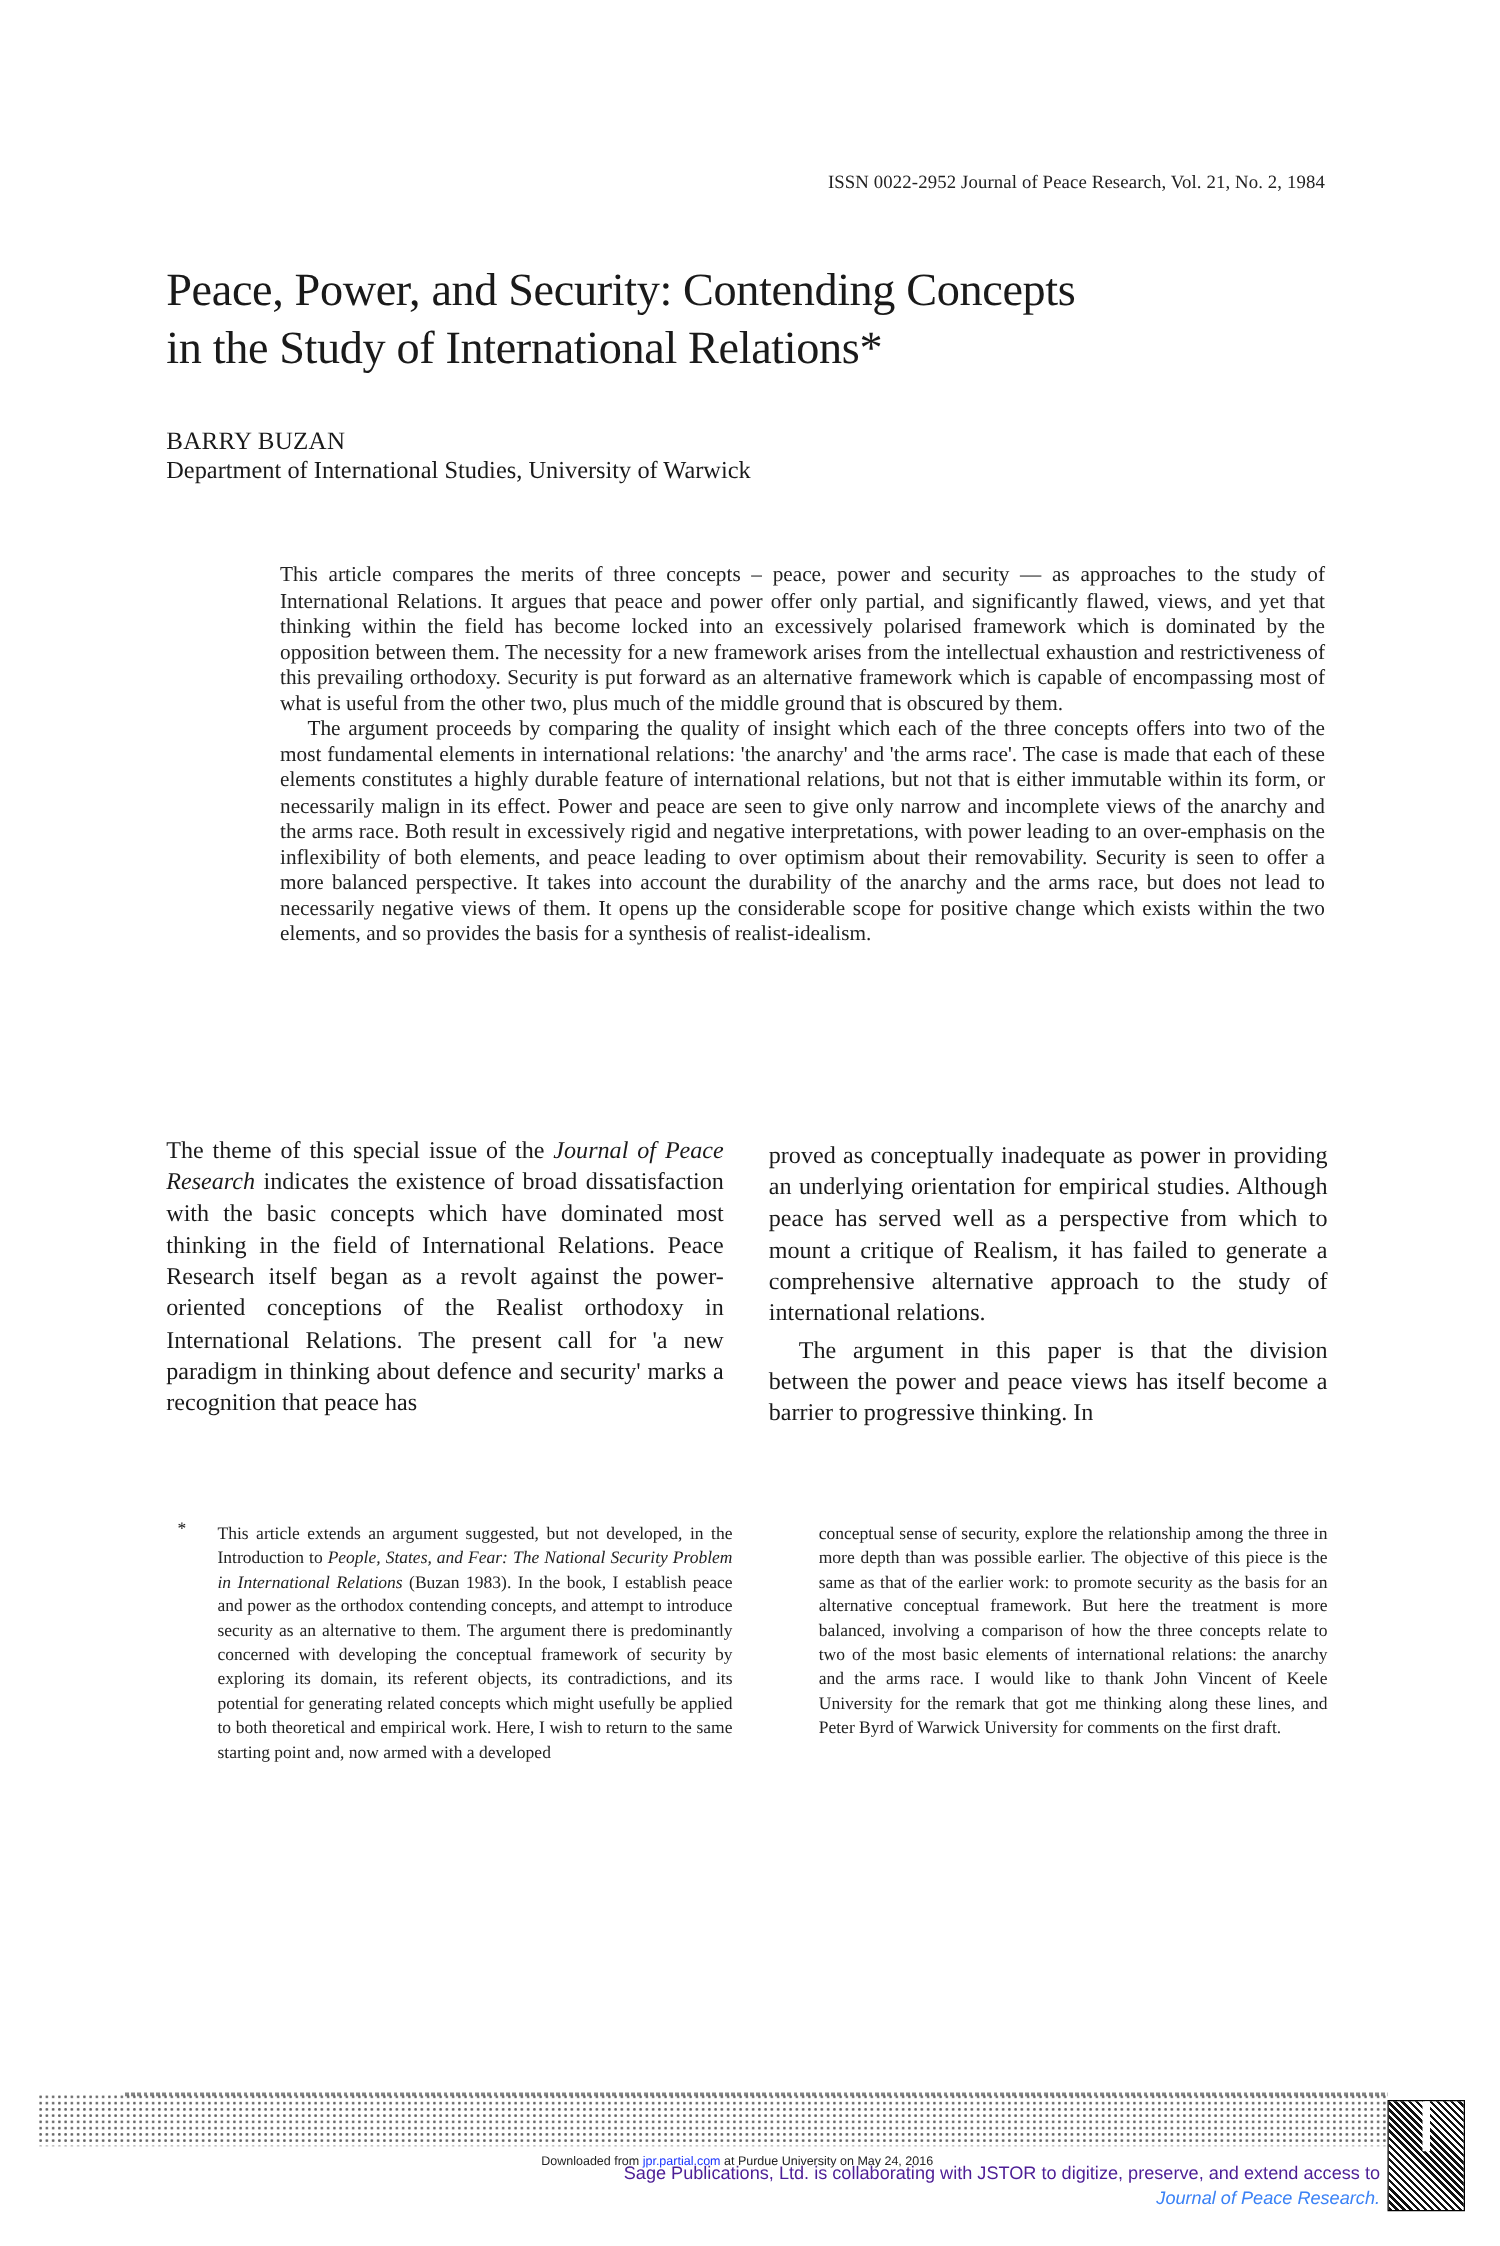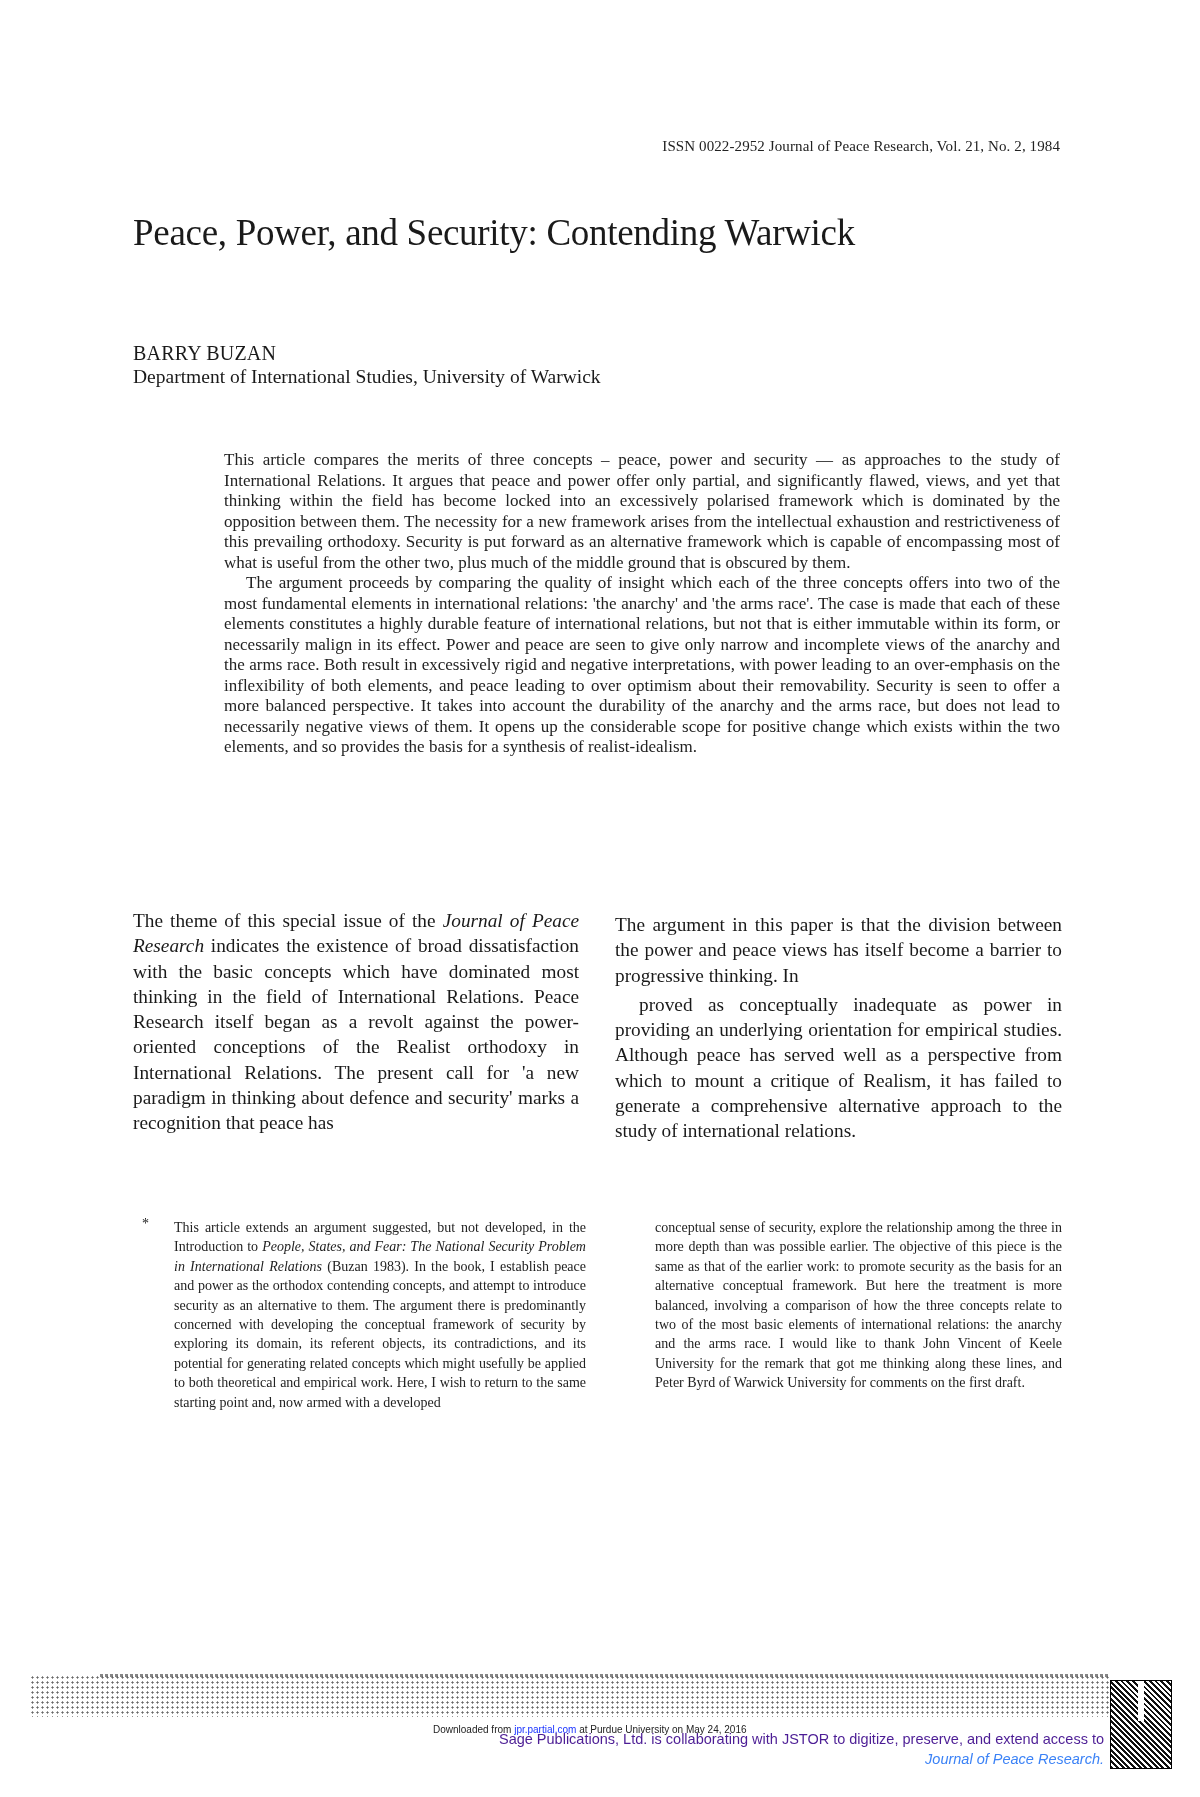--- a/index.html
+++ b/index.html
@@ -184,38 +184,39 @@
     color: #3b82f6;
     white-space: nowrap;
   }
 </style>
 </head>
 <body>
 
 <div class="page-header">ISSN 0022-2952 Journal of Peace Research, Vol. 21, No. 2, 1984</div>
 
 <h1 class="title">
-  <span>Peace, Power, and Security: Contending Warwick</span><br>
+  <span>Peace, Power, and Security: Contending Concepts</span><br>
+  <span>in the Study of International Relations*</span>
 </h1>
 
 <div class="author">BARRY BUZAN</div>
 <div class="affiliation">Department of International Studies, University of Warwick</div>
 
 <div class="abstract">
   <p>This article compares the merits of three concepts – peace, power and security — as approaches to the study of International Relations. It argues that peace and power offer only partial, and significantly flawed, views, and yet that thinking within the field has become locked into an excessively polarised framework which is dominated by the opposition between them. The necessity for a new framework arises from the intellectual exhaustion and restrictiveness of this prevailing orthodoxy. Security is put forward as an alternative framework which is capable of encompassing most of what is useful from the other two, plus much of the middle ground that is obscured by them.</p>
   <p>The argument proceeds by comparing the quality of insight which each of the three concepts offers into two of the most fundamental elements in international relations: 'the anarchy' and 'the arms race'. The case is made that each of these elements constitutes a highly durable feature of international relations, but not that is either immutable within its form, or necessarily malign in its effect. Power and peace are seen to give only narrow and incomplete views of the anarchy and the arms race. Both result in excessively rigid and negative interpretations, with power leading to an over-emphasis on the inflexibility of both elements, and peace leading to over optimism about their removability. Security is seen to offer a more balanced perspective. It takes into account the durability of the anarchy and the arms race, but does not lead to necessarily negative views of them. It opens up the considerable scope for positive change which exists within the two elements, and so provides the basis for a synthesis of realist-idealism.</p>
 </div>
 
 <div class="col col-left">
   <p class="body-text"><span>The theme of this special issue of the </span><i>Journal of Peace Research</i><span> indicates the existence of broad dissatisfaction with the basic concepts which have dominated most thinking in the field of International Relations. Peace Research itself began as a revolt against the power-oriented conceptions of the Realist orthodoxy in International Relations. The present call for 'a new paradigm in thinking about defence and security' marks a recognition that peace has</span></p>
 </div>
 
 <div class="col col-right" style="top: 912px;">
+  <p class="body-text">proved as conceptually inadequate as power in providing an underlying orientation for empirical studies. Although peace has served well as a perspective from which to mount a critique of Realism, it has failed to generate a comprehensive alternative approach to the study of international relations.</p>
   <p class="body-text">The argument in this paper is that the division between the power and peace views has itself become a barrier to progressive thinking. In</p>
-  <p class="body-text">proved as conceptually inadequate as power in providing an underlying orientation for empirical studies. Although peace has served well as a perspective from which to mount a critique of Realism, it has failed to generate a comprehensive alternative approach to the study of international relations.</p>
 </div>
 
 <div class="footnote-mark">*</div>
 <div class="footnote footnote-left"><span>This article extends an argument suggested, but not developed, in the Introduction to </span><i>People, States, and Fear: The National Security Problem in International Relations</i><span> (Buzan 1983). In the book, I establish peace and power as the orthodox contending concepts, and attempt to introduce security as an alternative to them. The argument there is predominantly concerned with developing the conceptual framework of security by exploring its domain, its referent objects, its contradictions, and its potential for generating related concepts which might usefully be applied to both theoretical and empirical work. Here, I wish to return to the same starting point and, now armed with a developed</span></div>
 <div class="footnote footnote-right">conceptual sense of security, explore the relationship among the three in more depth than was possible earlier. The objective of this piece is the same as that of the earlier work: to promote security as the basis for an alternative conceptual framework. But here the treatment is more balanced, involving a comparison of how the three concepts relate to two of the most basic elements of international relations: the anarchy and the arms race. I would like to thank John Vincent of Keele University for the remark that got me thinking along these lines, and Peter Byrd of Warwick University for comments on the first draft.</div>
 
 <div class="halftone-top"></div>
 <div class="halftone-band"></div>
 <div class="qr"></div>
 

